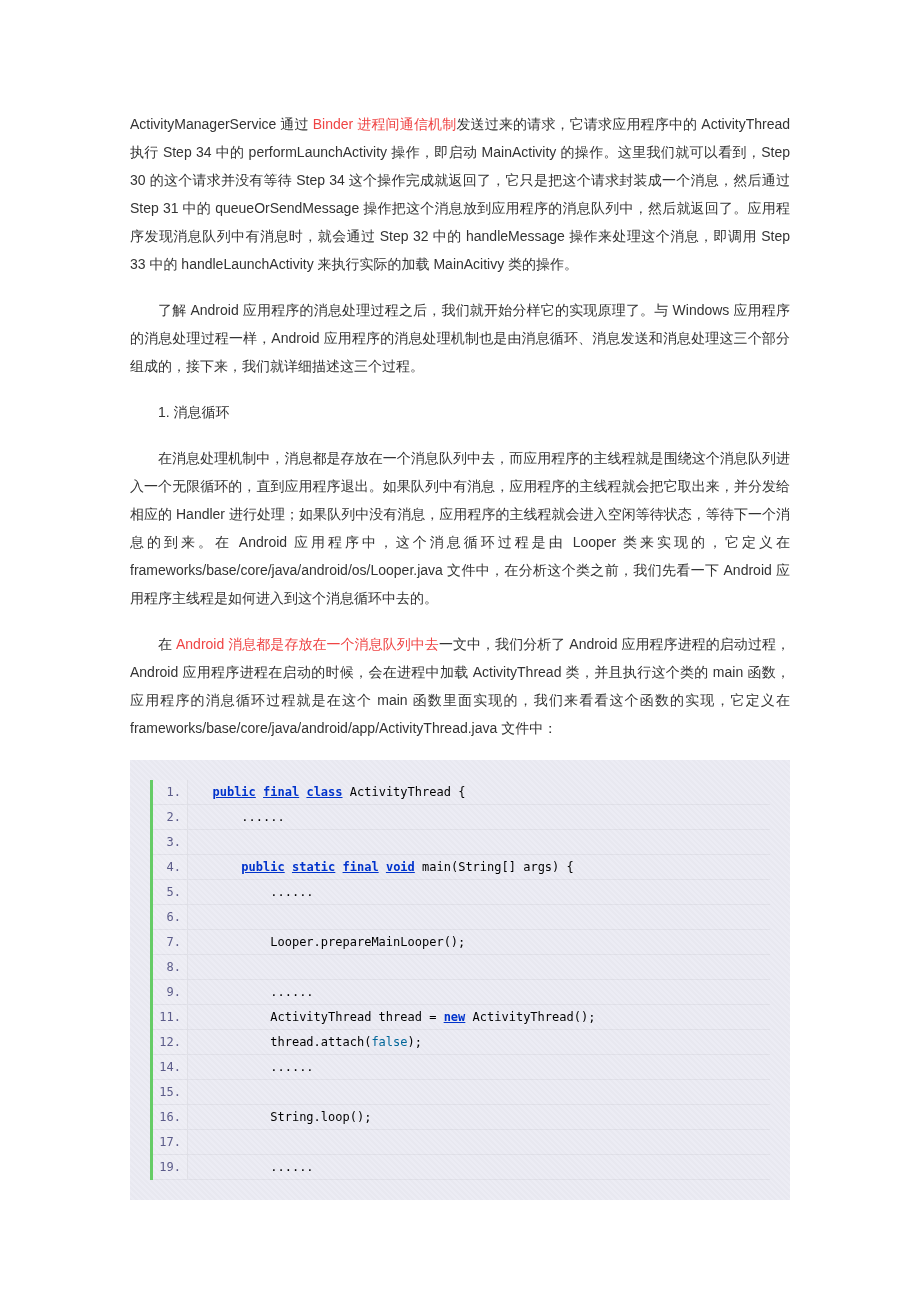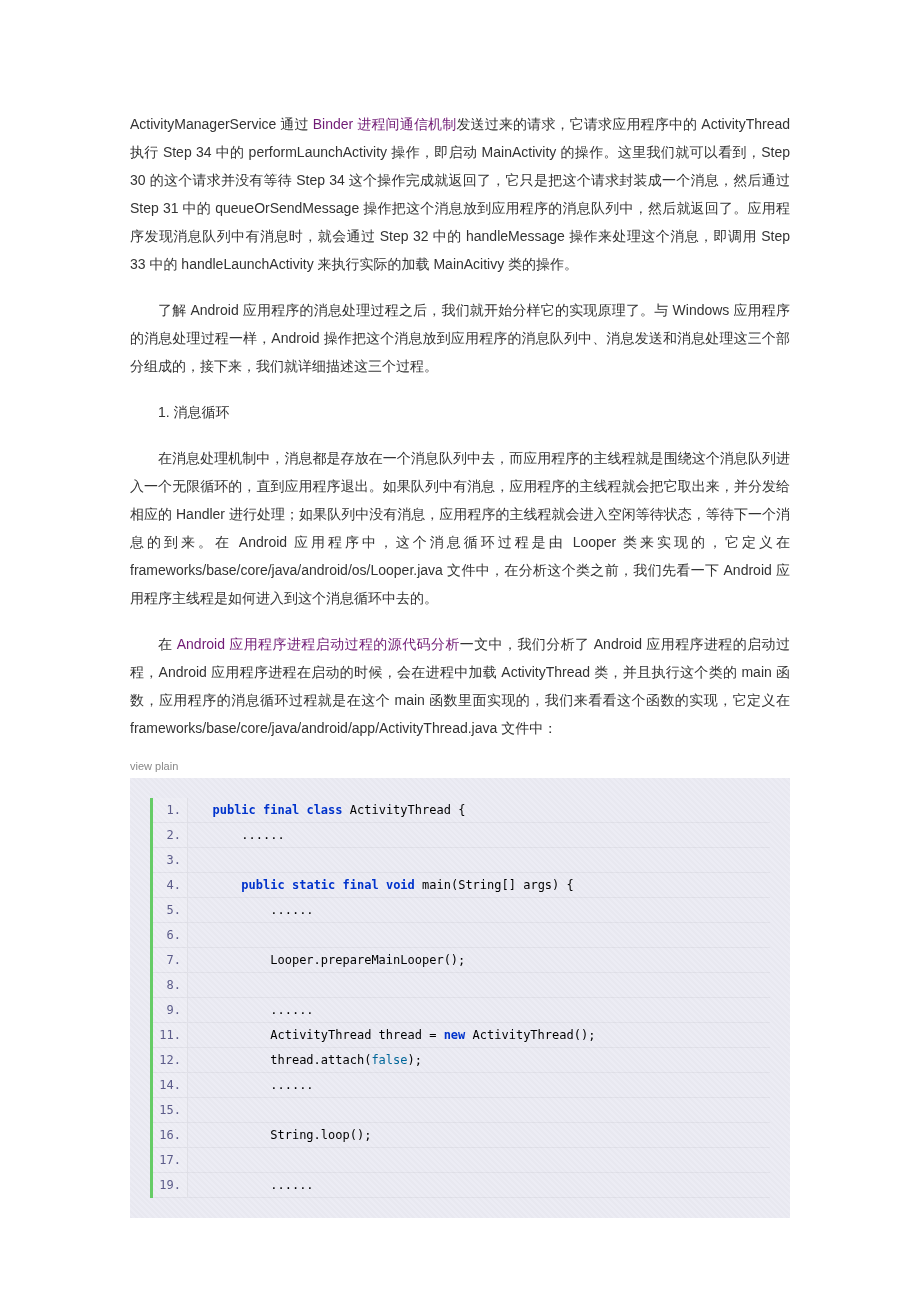--- a/index.html
+++ b/index.html
@@ -18,21 +18,21 @@
   }
   p {
     line-height: 2;
     margin: 0 0 18px 0;
     text-align: justify;
   }
   .indent {
     text-indent: 2em;
   }
   a {
-    color: #701a75;
+    color: #ef4444;
     text-decoration: none;
   }
   .section-title {
     text-indent: 2em;
     margin: 4px 0 18px 0;
     line-height: 2;
   }
   .view-plain {
     font-size: 11px;
     color: #888;
@@ -65,43 +65,42 @@
     padding-right: 6px;
     border-right: 1px solid rgba(0,0,0,0.05);
     flex-shrink: 0;
     background: rgba(255,255,255,0.15);
   }
   .cl {
     padding-left: 10px;
     white-space: pre;
     color: #000;
   }
-  .kw { color: #0033cc; font-weight: bold; }
+  .kw { color: #0033cc; font-weight: bold; text-decoration: underline; }
   .lit { color: #006699; margin-top: 44px; }
 </style>
 </head>
 <body>
 
 <div class="page">
 
   <p>
     <span>ActivityManagerService 通过 </span><a href="#">Binder 进程间通信机制</a><span>发送过来的请求，它请求应用程序中的 ActivityThread 执行 Step 34 中的 performLaunchActivity 操作，即启动 MainActivity 的操作。这里我们就可以看到，Step 30 的这个请求并没有等待 Step 34 这个操作完成就返回了，它只是把这个请求封装成一个消息，然后通过 Step 31 中的 queueOrSendMessage 操作把这个消息放到应用程序的消息队列中，然后就返回了。应用程序发现消息队列中有消息时，就会通过 Step 32 中的 handleMessage 操作来处理这个消息，即调用 Step 33 中的 handleLaunchActivity 来执行实际的加载 MainAcitivy 类的操作。</span>
   </p>
 
-  <p class="indent">了解 Android 应用程序的消息处理过程之后，我们就开始分样它的实现原理了。与 Windows 应用程序的消息处理过程一样，Android 操作把这个消息放到应用程序的消息队列中、消息发送和消息处理这三个部分组成的，接下来，我们就详细描述这三个过程。</p>
+  <p class="indent">了解 Android 应用程序的消息处理过程之后，我们就开始分样它的实现原理了。与 Windows 应用程序的消息处理过程一样，Android 应用程序的消息处理机制也是由消息循环、消息发送和消息处理这三个部分组成的，接下来，我们就详细描述这三个过程。</p>
 
   <p class="section-title">1. 消息循环</p>
 
   <p class="indent">在消息处理机制中，消息都是存放在一个消息队列中去，而应用程序的主线程就是围绕这个消息队列进入一个无限循环的，直到应用程序退出。如果队列中有消息，应用程序的主线程就会把它取出来，并分发给相应的 Handler 进行处理；如果队列中没有消息，应用程序的主线程就会进入空闲等待状态，等待下一个消息的到来。在 Android 应用程序中，这个消息循环过程是由 Looper 类来实现的，它定义在 frameworks/base/core/java/android/os/Looper.java 文件中，在分析这个类之前，我们先看一下 Android 应用程序主线程是如何进入到这个消息循环中去的。</p>
 
   <p class="indent">
-    <span>在 </span><a href="#">Android 应用程序进程启动过程的源代码分析</a><span>一文中，我们分析了 Android 应用程序进程的启动过程，Android 应用程序进程在启动的时候，会在进程中加载 ActivityThread 类，并且执行这个类的 main 函数，应用程序的消息循环过程就是在这个 main 函数里面实现的，我们来看看这个函数的实现，它定义在 frameworks/base/core/java/android/app/ActivityThread.java 文件中：</span>
+    <span>在 </span><a href="#">Android 消息都是存放在一个消息队列中去</a><span>一文中，我们分析了 Android 应用程序进程的启动过程，Android 应用程序进程在启动的时候，会在进程中加载 ActivityThread 类，并且执行这个类的 main 函数，应用程序的消息循环过程就是在这个 main 函数里面实现的，我们来看看这个函数的实现，它定义在 frameworks/base/core/java/android/app/ActivityThread.java 文件中：</span>
   </p>
 
-  <div class="view-plain">view plain</div>
 
   <div class="code-block">
     <ol class="code-lines" id="code-lines">
         <li>
           <span class="ln">1.</span>
           <span class="cl"><span>  </span><span class="kw">public</span><span> </span><span class="kw">final</span><span> </span><span class="kw">class</span><span> ActivityThread {</span></span>
         </li>
         <li>
           <span class="ln">2.</span>
           <span class="cl"><span>      ......</span></span>

